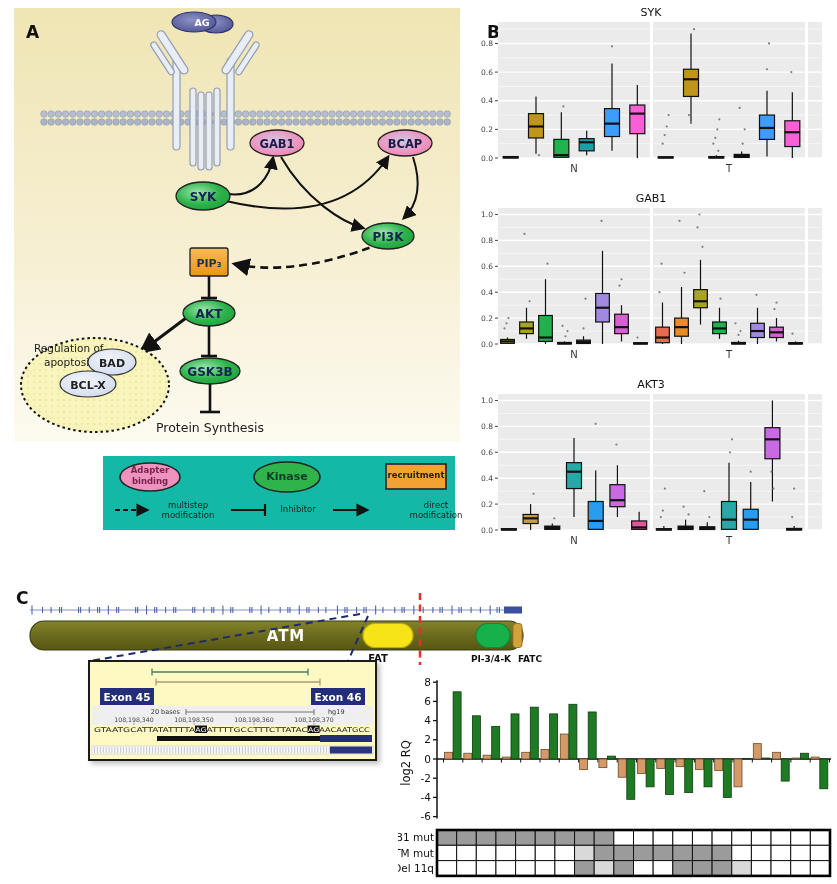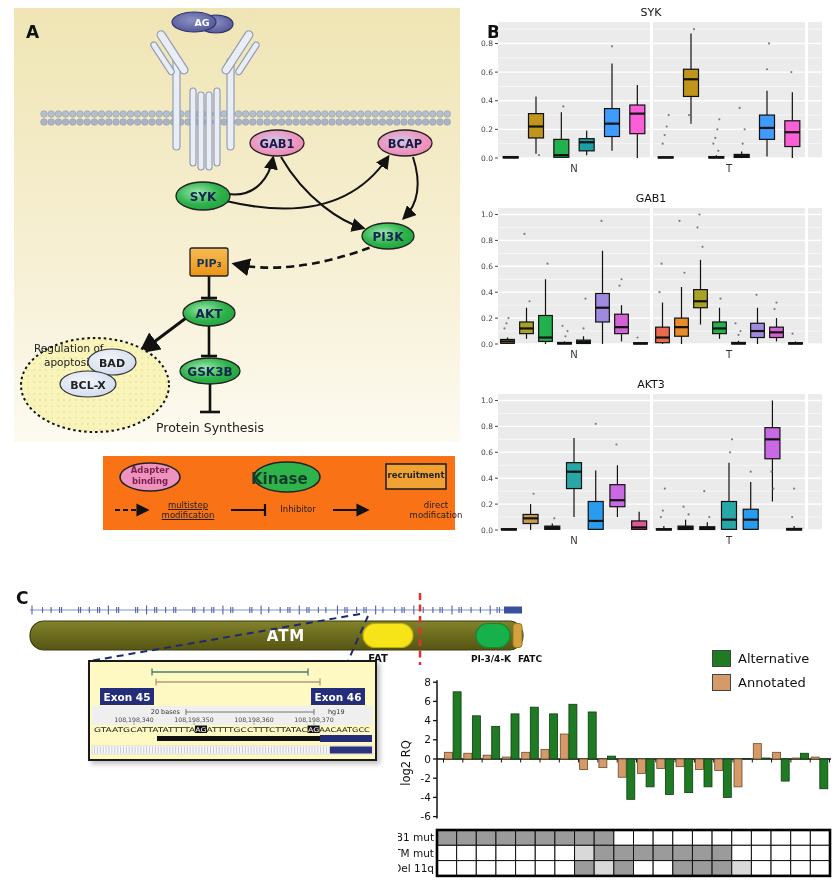--- a/index.html
+++ b/index.html
@@ -1,21 +1,21 @@
 <!DOCTYPE html>
 <html><head>
 <meta charset="utf-8">
 <style>
   html,body{margin:0;padding:0;background:#fff;}
   #fig{position:relative;width:837px;height:884px;background:#ffffff;overflow:hidden;
        font-family:"DejaVu Sans",sans-serif;}
   .abs{position:absolute;}
   .panel-label{font-weight:bold;font-size:17px;color:#111;}
   svg text{font-family:"DejaVu Sans",sans-serif;}
-  #legendA{background:#f97316;}
+  #legendA{background:#14b8a6;}
   .legA-txt{font-size:8.5px;line-height:1.15;color:#222;text-align:center;}
   .leg-row{display:flex;align-items:center;gap:7px;}
   .leg-swatch{width:17px;height:15px;border:1px solid #444;display:inline-block;}
   .leg-label{font-size:13px;color:#111;}
   #inset{background:#fef9c3;border:2px solid #1a1a1a;box-shadow:3px 3px 5px rgba(0,0,0,0.25);}
 </style>
 </head>
 <body>
 
 <div id="fig">
@@ -265,40 +265,40 @@
         </svg>
       <div class="abs" style="left:0;top:4px;width:66px;font-size:8.5px;font-weight:bold;color:#7a1f4e;text-align:center;line-height:1.25;">
         <div>Adapter</div>
         <div>binding</div>
       </div>
     </div>
     <div class="abs" style="left:148px;top:4px;width:72px;height:34px;">
       <svg width="72" height="34">
           <ellipse cx="36" cy="17" rx="33" ry="15" fill="#2eb44b" stroke="#222" stroke-width="1.6"></ellipse>
         </svg>
-      <div class="abs" style="left:0;top:10px;width:72px;font-size:15px;font-weight:bold;color:#123c2a;">Kinase</div>
+      <div class="abs" style="left:0;top:10px;width:72px;font-size:11px;font-weight:bold;color:#123c2a;text-align:center;">Kinase</div>
     </div>
     <div class="abs" style="left:282px;top:7px;width:62px;height:27px;border-radius:12px;">
       <svg width="62" height="27">
           <rect x="1" y="1" width="60" height="25" fill="#f2a233" stroke="#222" stroke-width="1.6"></rect>
         </svg>
       <div class="abs" style="left:0;top:7px;width:62px;font-size:8.5px;font-weight:bold;color:#222;text-align:center;">recruitment</div>
     </div>
 
     <div class="abs" style="left:10px;top:46px;">
       <svg width="42" height="16">
           <defs>
             <marker id="la1" viewBox="0 0 10 10" refX="8" refY="5" markerWidth="6" markerHeight="6" orient="auto">
               <path d="M0,0 L10,5 L0,10 z" fill="#111"></path>
             </marker>
           </defs>
       <line x1="2" y1="8" x2="34" y2="8" stroke="#111" stroke-width="2.2" stroke-dasharray="5 3" marker-end="url(#la1)"></line>
         </svg>
     </div>
-    <div class="abs legA-txt" style="left:54px;top:45px;width:62px;text-decoration:underline;">multistep modification</div>
+    <div class="abs legA-txt" style="left:54px;top:45px;width:62px;">multistep modification</div>
 
     <div class="abs" style="left:126px;top:46px;">
       <svg width="42" height="16">
           <line x1="2" y1="8" x2="36" y2="8" stroke="#111" stroke-width="2"></line>
       <line x1="36" y1="2" x2="36" y2="14" stroke="#111" stroke-width="2.2"></line>
         </svg>
     </div>
     <div class="abs legA-txt" style="left:170px;top:49px;width:50px;">Inhibitor</div>
 
     <div class="abs" style="left:228px;top:46px;">
@@ -950,30 +950,20 @@
         <rect x="374.6" y="109.28" width="8" height="6.72" fill="#d49a6a" stroke="#6b4a26" stroke-width="0.8"></rect>
         <rect x="383.20000000000005" y="116" width="8" height="22.08" fill="#1f7a24" stroke="#0f3d12" stroke-width="0.8"></rect>
         <rect x="393.90000000000003" y="115.04" width="8" height="0.96" fill="#d49a6a" stroke="#6b4a26" stroke-width="0.8"></rect>
         <rect x="402.50000000000006" y="110.24" width="8" height="5.76" fill="#1f7a24" stroke="#0f3d12" stroke-width="0.8"></rect>
         <rect x="413.2" y="114.08" width="8" height="1.92" fill="#d49a6a" stroke="#6b4a26" stroke-width="0.8"></rect>
         <rect x="421.8" y="116" width="8" height="29.759999999999998" fill="#1f7a24" stroke="#0f3d12" stroke-width="0.8"></rect>
       </g>
       <text x="12" y="120" font-size="11.5" fill="#111" text-anchor="middle" transform="rotate(-90 12 120)">log2 RQ</text>
     </svg>
 
-  <div class="abs" style="left:712px;top:650px;">
-    <div class="leg-row" style="margin-bottom:7px;">
-      <span class="leg-swatch" id="legsw-0" style="background: rgb(31, 122, 36);"></span>
-      <span class="leg-label">Alternative</span>
-    </div>
-    <div class="leg-row">
-      <span class="leg-swatch" id="legsw-1" style="background: rgb(212, 154, 106);"></span>
-      <span class="leg-label">Annotated</span>
-    </div>
-  </div>
 
   <svg id="heat-svg" class="abs" style="left:398px;top:826px;" width="439" height="56">
       <rect x="39" y="4" width="19.65" height="15.3" fill="#9b9b9b" stroke="#111" stroke-width="1"></rect>
       <rect x="58.65" y="4" width="19.65" height="15.3" fill="#9b9b9b" stroke="#111" stroke-width="1"></rect>
       <rect x="78.3" y="4" width="19.65" height="15.3" fill="#9b9b9b" stroke="#111" stroke-width="1"></rect>
       <rect x="97.94999999999999" y="4" width="19.65" height="15.3" fill="#9b9b9b" stroke="#111" stroke-width="1"></rect>
       <rect x="117.6" y="4" width="19.65" height="15.3" fill="#9b9b9b" stroke="#111" stroke-width="1"></rect>
       <rect x="137.25" y="4" width="19.65" height="15.3" fill="#9b9b9b" stroke="#111" stroke-width="1"></rect>
       <rect x="156.89999999999998" y="4" width="19.65" height="15.3" fill="#9b9b9b" stroke="#111" stroke-width="1"></rect>
       <rect x="176.54999999999998" y="4" width="19.65" height="15.3" fill="#9b9b9b" stroke="#111" stroke-width="1"></rect>

